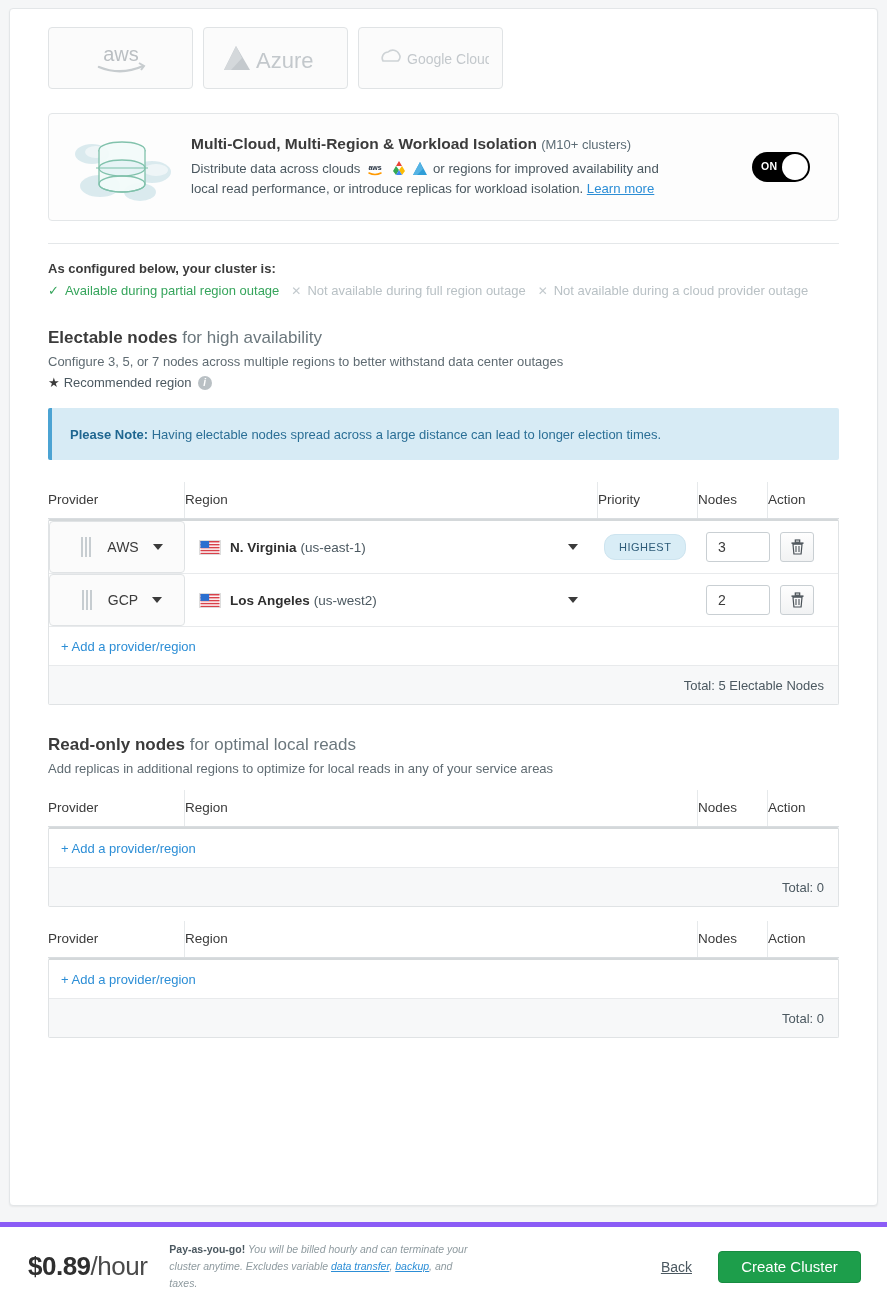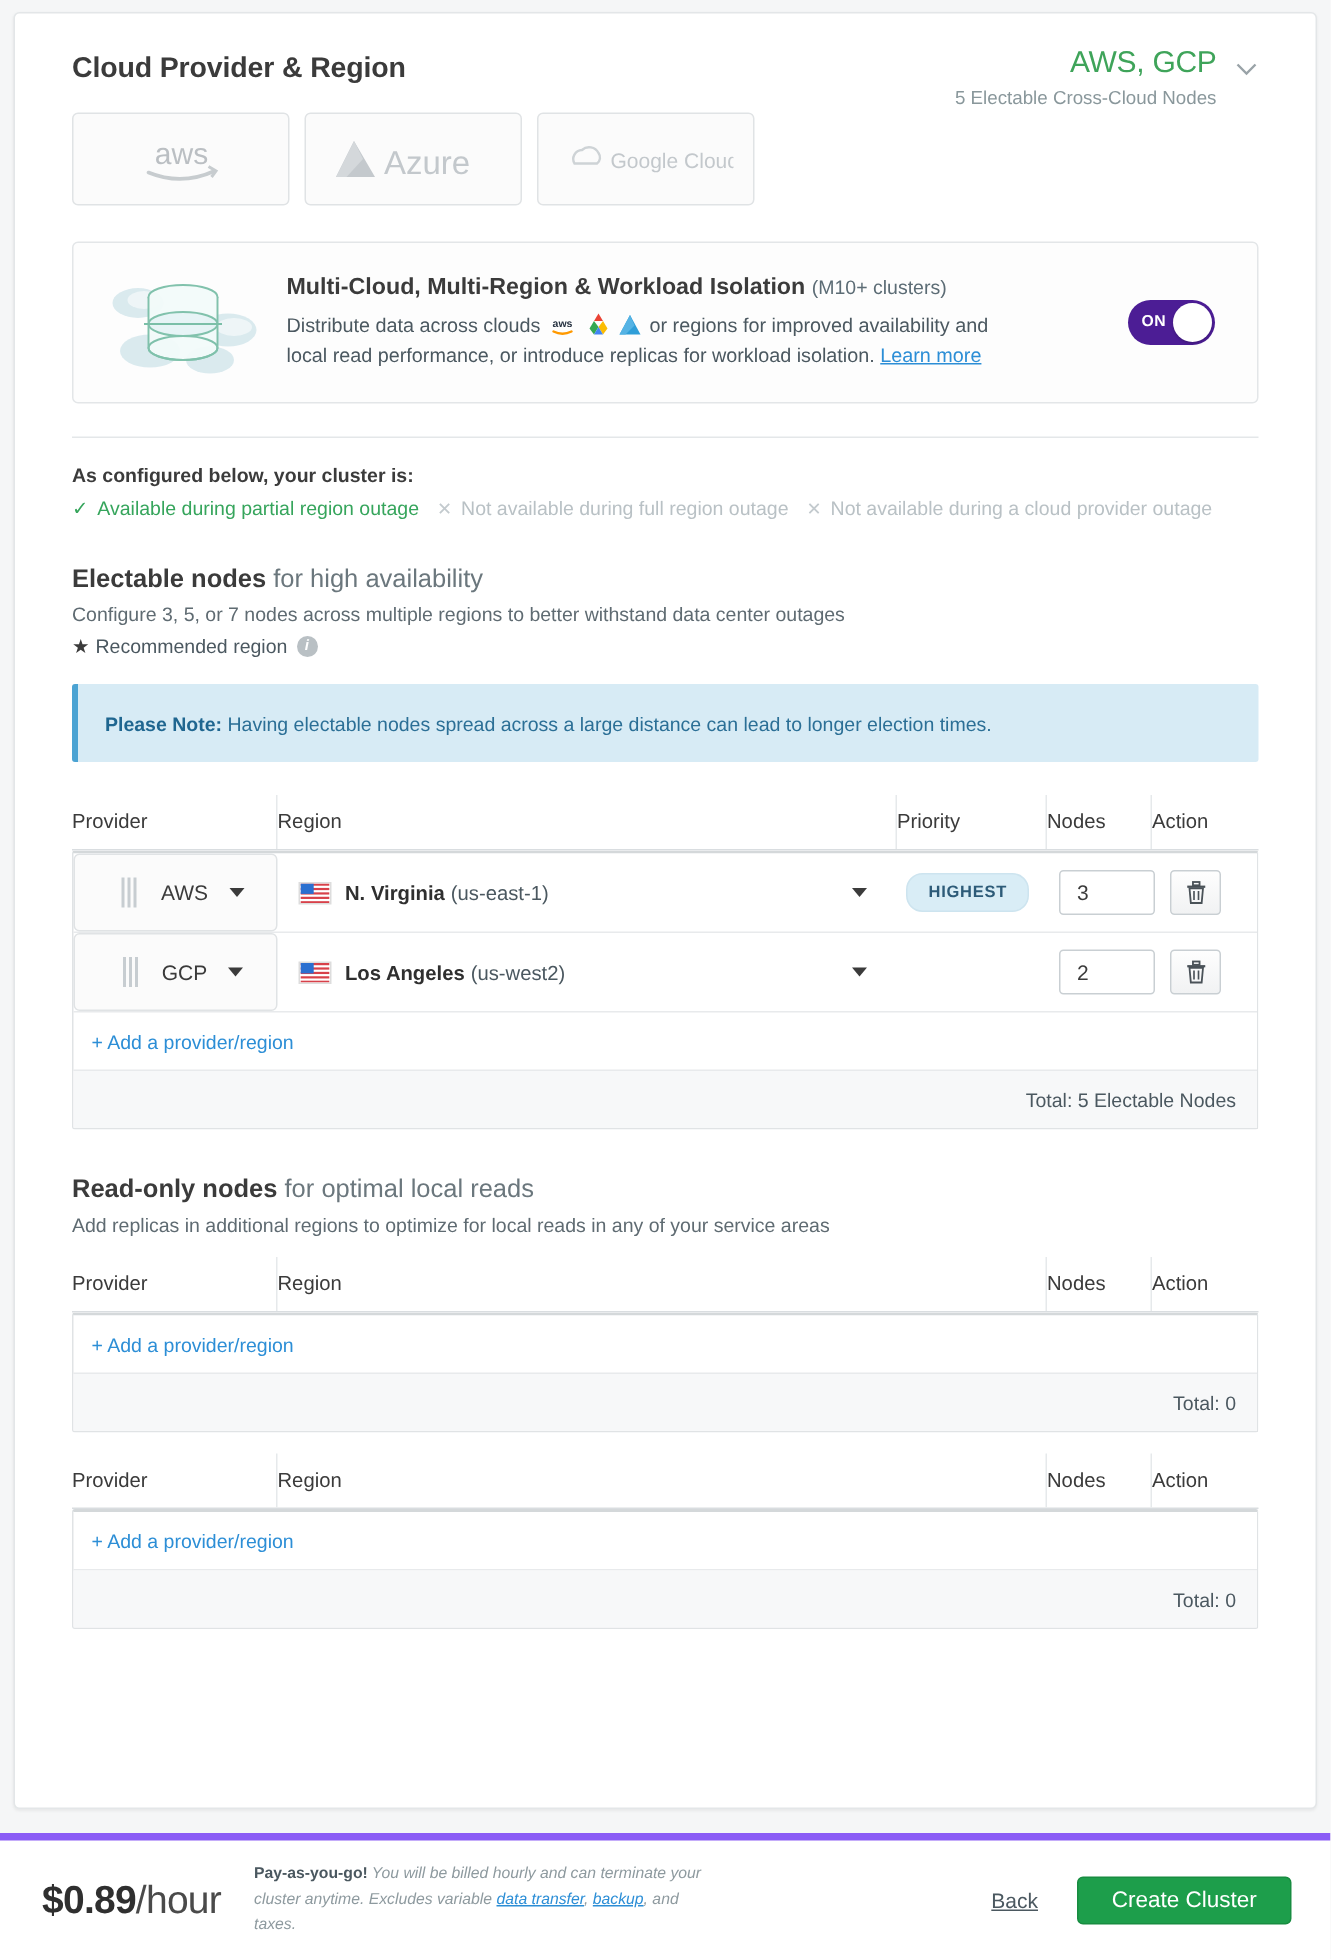--- a/index.html
+++ b/index.html
@@ -41,21 +41,21 @@
     background: #fdfdfd; height: 108px; display: flex; align-items: center; padding: 0 16px 0 14px;
   }
   .mc-art { width: 118px; flex: none; display: flex; align-items: center; justify-content: center; }
   .mc-body { flex: 1; padding-left: 10px; }
   .mc-title { font-size: 15.5px; font-weight: bold; color: #3b3b3b; }
   .mc-title .small { font-size: 13px; font-weight: normal; color: #5c6c75; }
   .mc-desc { font-size: 13.2px; color: #4b5860; line-height: 20px; margin-top: 6px; max-width: 495px; }
   .mc-desc .lnk { color: #2c8ed6; }
   .ic-inline { display: inline-block; vertical-align: -3px; margin: 0 1px; }
   .toggle {
-    width: 58px; height: 30px; border-radius: 16px; background: #4c1d95;
+    width: 58px; height: 30px; border-radius: 16px; background: #000000;
     position: relative; flex: none; margin-right: 12px; text-align: right;
   }
   .toggle .knob { position: absolute; right: 2px; top: 2px; width: 26px; height: 26px; border-radius: 50%; background: #fff; box-shadow: 0 1px 2px rgba(0,0,0,.2); }
   .toggle .onlbl { position: absolute; left: 9px; top: 8px; font-size: 10.5px; font-weight: bold; color: #fff; letter-spacing: .4px; }
 
   
   .divider { margin: 22px 38px 0 38px; border-top: 1px solid #e4e7e9; }
   .avail { padding: 17px 38px 0 38px; }
   .avail-lead { font-size: 13px; color: #3b3b3b; font-weight: bold; }
   .avail-row { display: flex; align-items: center; margin-top: 7px; font-size: 13px; }
@@ -110,21 +110,21 @@
   .grip { width: 12px; height: 20px; display: flex; gap: 2px; margin-right: 14px; }
   .grip i { width: 2px; height: 20px; background: #c7cdd1; display: block; }
   .prov-name { font-size: 14px; color: #3b3b3b; }
   .caret { width: 0; height: 0; border-left: 5px solid transparent; border-right: 5px solid transparent; border-top: 6px solid #3b3b3b; margin-left: 14px; }
   .flag { width: 22px; height: 15px; margin-right: 9px; flex: none; border: .5px solid #ddd; }
   .reg-name { font-size: 13.5px; color: #2f2f2f; font-weight: bold; }
   .reg-code { font-size: 13.5px; color: #4b5860; font-weight: normal; margin-left: 4px; }
   .reg-caret { margin-left: auto; margin-right: 18px; width: 0; height: 0;
     border-left: 5px solid transparent; border-right: 5px solid transparent; border-top: 6px solid #3b3b3b; }
   .badge {
-    background: #d9edf6; color: #2d5b78; font-size: 11px; font-weight: bold;
+    background: #d9edf6; color: #2d5b78; font-size: 11px; font-weight: normal;
     letter-spacing: .5px; padding: 6px 14px; border-radius: 11px; border: 1px solid #cde4ef;
   }
   .numbox {
     width: 64px; height: 30px; border: 1px solid #c9cfd3; border-radius: 3px;
     background: #fff; font-size: 14px; color: #3b3b3b; padding-left: 11px;
     font-family: "Liberation Sans", sans-serif;
   }
   .trashbtn {
     width: 34px; height: 30px; border: 1px solid #c9cfd3; border-radius: 3px;
     background: linear-gradient(#fefefe, #f1f2f3); display: flex; align-items: center; justify-content: center;
@@ -154,32 +154,20 @@
     border: 1px solid #188c41;
   }
 </style>
 </head>
 <body>
 
 <div class="page">
 
   <div class="card">
 
-    <div class="hdr">
-      <div class="hdr-title">Cloud Provider &amp; Region</div>
-      <div class="hdr-right">
-        <div class="hdr-right-row">
-          <span class="hdr-providers">AWS, GCP</span>
-          <svg class="chev-lg" viewBox="0 0 20 20">
-            <path d="M4 7 L10 13 L16 7" fill="none" stroke="#9aa3a8" stroke-width="1.6"></path>
-          </svg>
-        </div>
-        <div class="hdr-sub">5 Electable Cross-Cloud Nodes</div>
-      </div>
-    </div>
 
     <div class="provs">
       <div class="prov">
         <svg width="64" height="34" viewBox="0 0 64 34">
           <text x="32" y="20" text-anchor="middle" font-family="Liberation Sans, sans-serif" font-size="20" fill="#b9bec2">aws</text>
           <path d="M10 26 Q32 35 54 25" fill="none" stroke="#c6cbce" stroke-width="2.4" stroke-linecap="round"></path>
           <path d="M50 22 L55 25 L52 29" fill="none" stroke="#c6cbce" stroke-width="2"></path>
         </svg>
       </div>
       <div class="prov">

